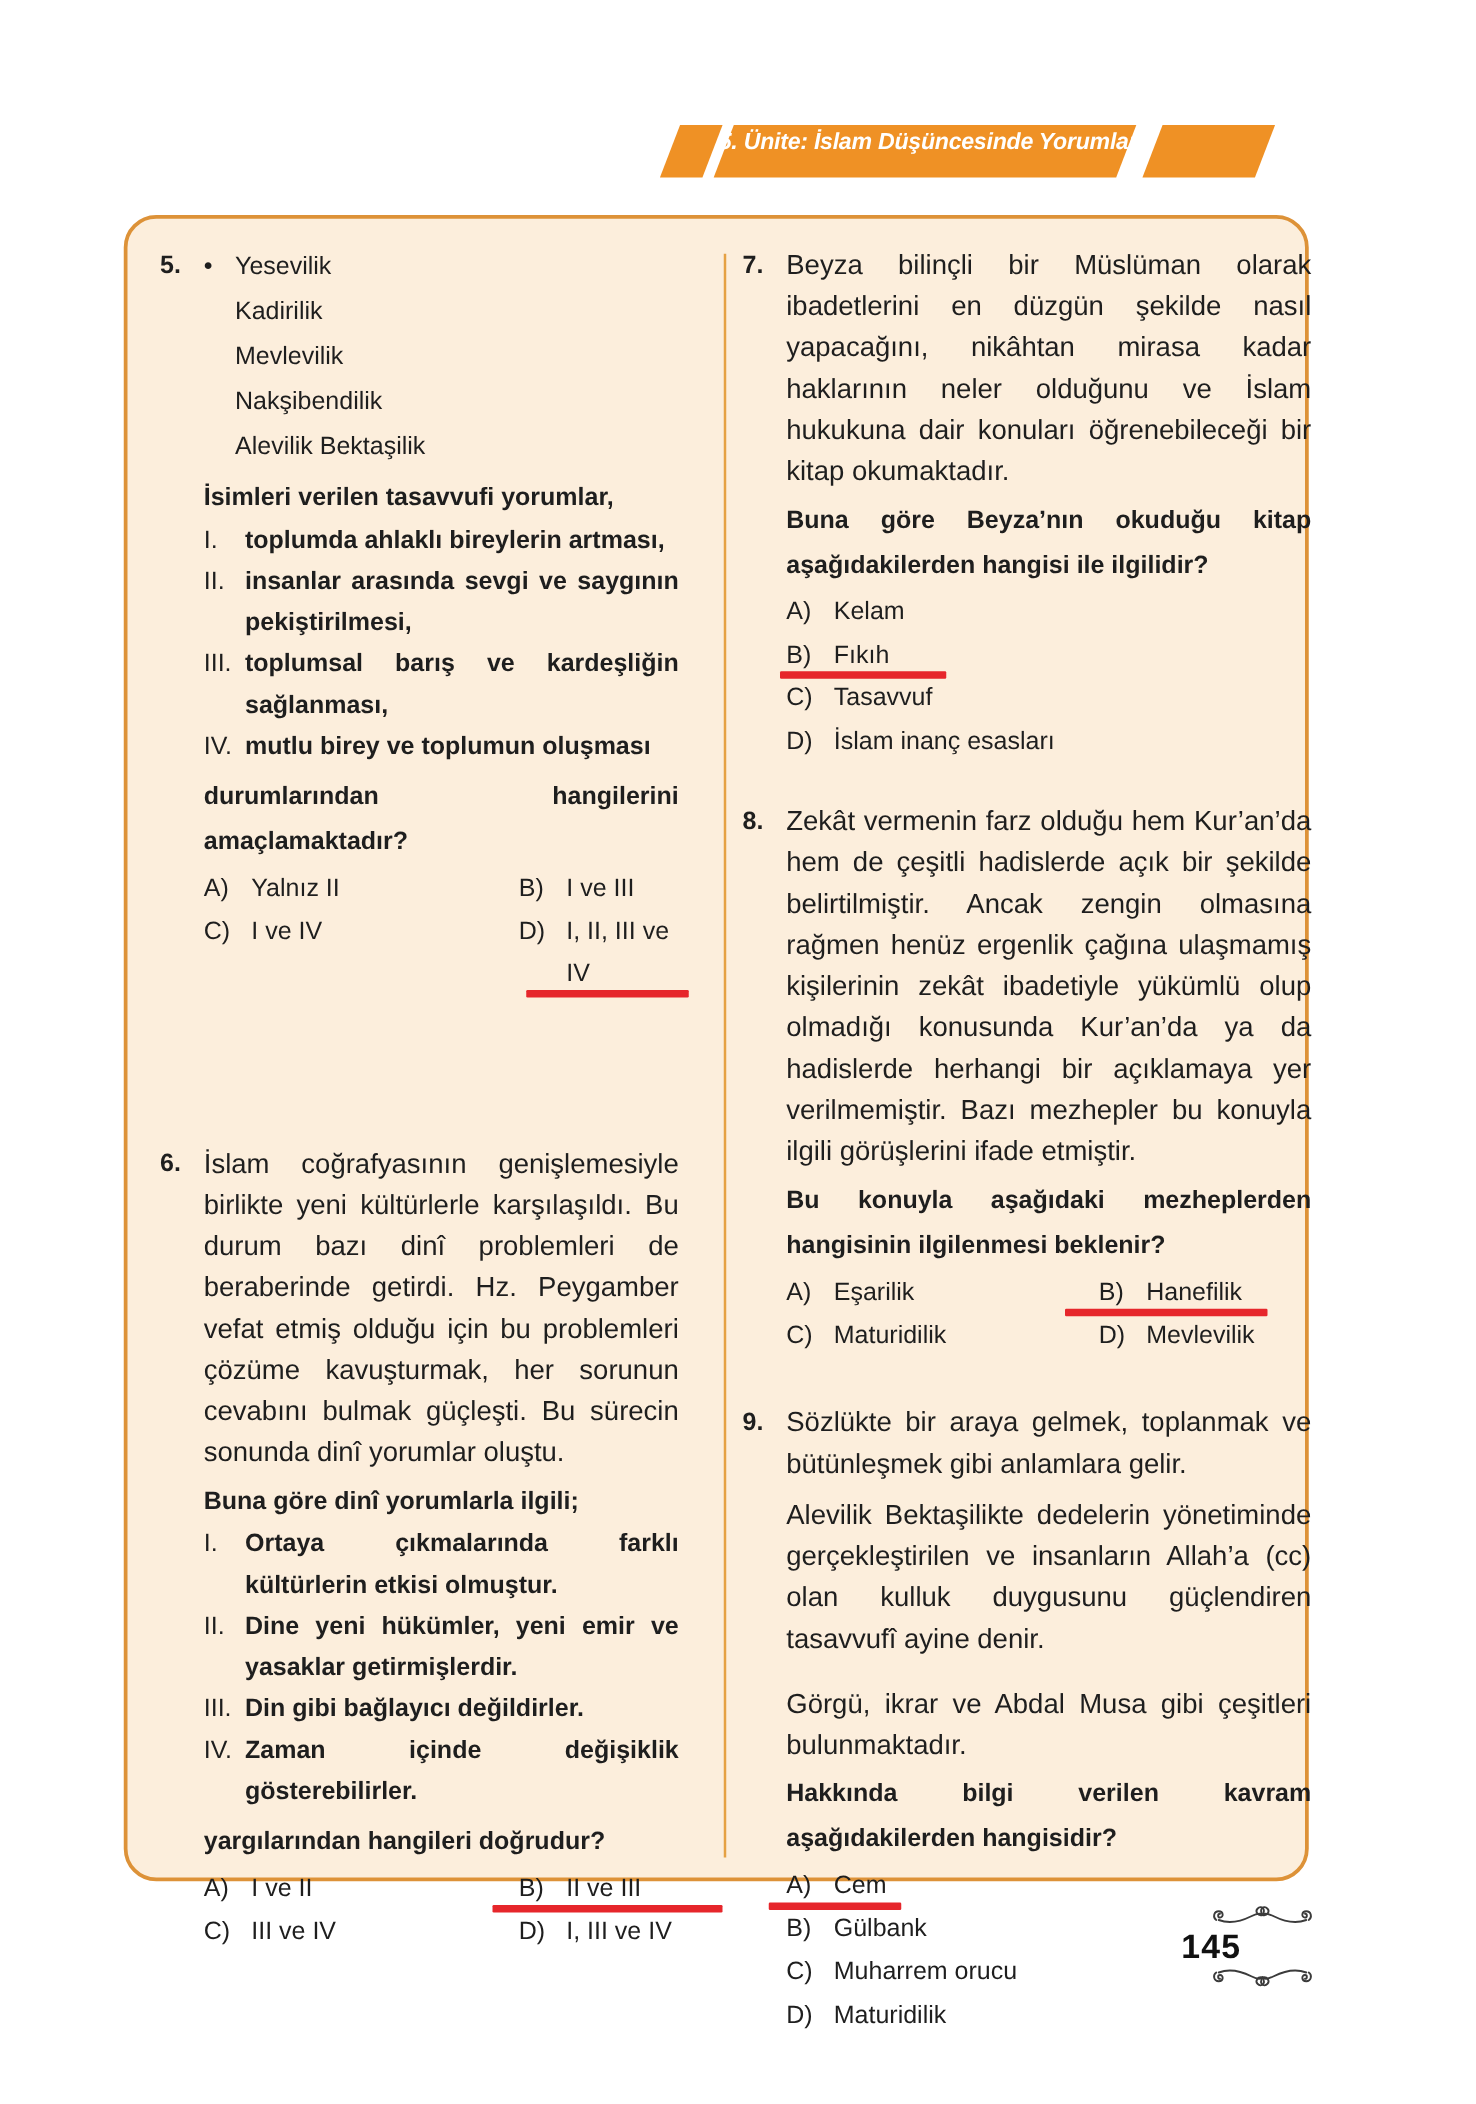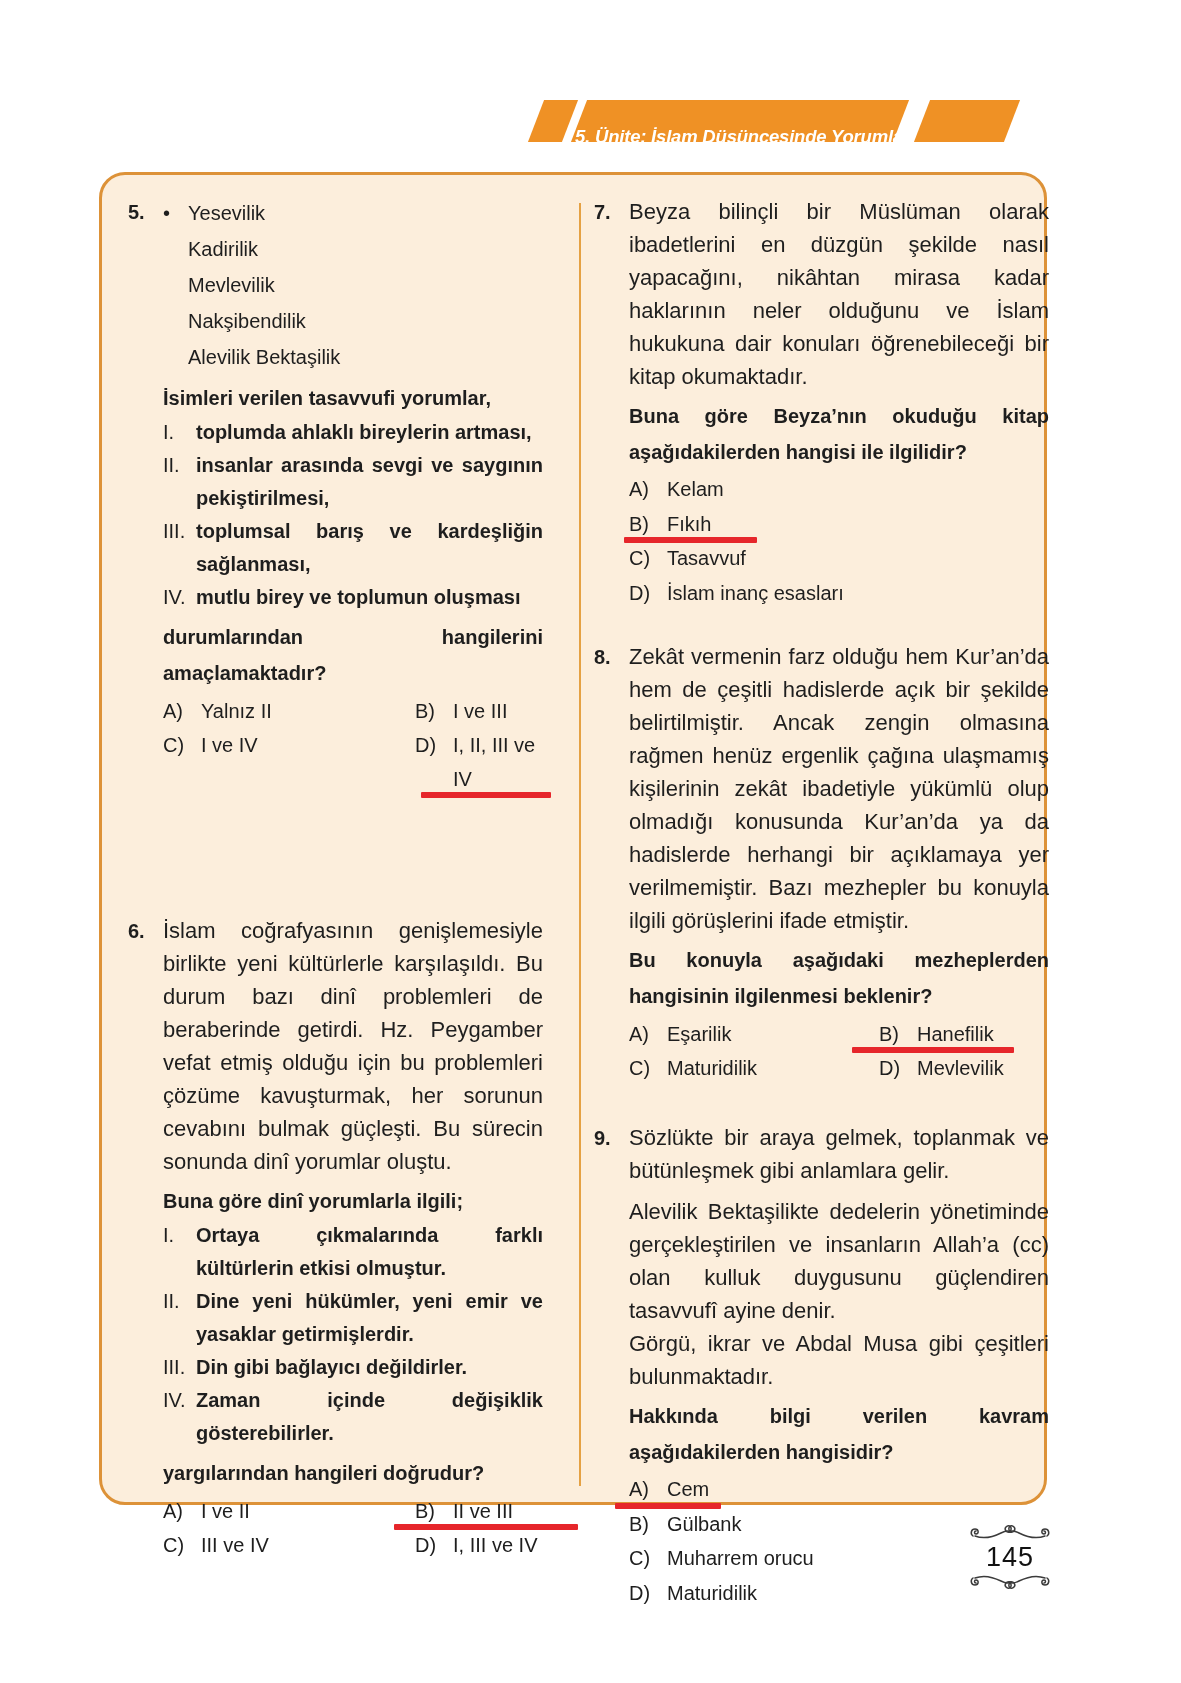--- a/index.html
+++ b/index.html
@@ -7,21 +7,21 @@
     width:1181px;height:1683px;position:relative;
     font-family:"Liberation Sans","DejaVu Sans",sans-serif;
     color:#1e1e1e;-webkit-font-smoothing:antialiased;
   }
   
   .banner-piece{position:absolute;top:100px;height:42px;background:#EF9125;transform:skewX(-21deg);}
   .bp1{left:536px;width:34px;}
   .bp2{left:579px;width:322px;}
   .bp3{left:922px;width:90px;}
   .banner-title{
-    position:absolute;left:575px;top:116px;width:330px;height:42px;line-height:42px;
+    position:absolute;left:575px;top:92px;width:330px;height:42px;line-height:42px;
     text-align:left;color:#ffffff;font-style:italic;font-weight:bold;font-size:18.5px;
     letter-spacing:-0.2px;white-space:nowrap;
   }
   
   .qbox{
     position:absolute;left:99px;top:172px;width:942px;height:1327px;
     background:#FCEEDC;border:3px solid #DD9238;border-radius:26px;
   }
   .divider{position:absolute;left:477px;top:28px;bottom:16px;width:2px;background:#E5A143;}
   .col{position:absolute;top:0;}
@@ -49,21 +49,21 @@
   .opt-list{margin-top:2px;}
   .opt-list .opt{line-height:34.5px;}
 
   .redbar{position:absolute;height:6px;background:#E6262B;border-radius:1px;bottom:-2px;}
 
   .mt-q6{margin-top:118px;}
   .mt-q8{margin-top:30px;}
   .mt-q9{margin-top:36px;}
 
   
-  .pagefoot{position:absolute;left:945px;top:1524px;width:130px;text-align:center;}
+  .pagefoot{position:absolute;left:945px;top:1524px;width:130px;font-weight:bold;}
   .pagefoot .num{font-size:27px;color:#111;line-height:30px;letter-spacing:1px;}
   .flourish{display:block;margin:0 auto;}
   .flourish.flip{transform:scaleY(-1);}
 </style>
 </head>
 <body>
 
 <div class="banner-piece bp1"></div>
 <div class="banner-piece bp2"></div>
 <div class="banner-piece bp3"></div>
@@ -238,21 +238,21 @@
           </div>
         </div>
       </div>
     </div>
 
     <div class="question mt-q9">
       <div class="qnum">9.</div>
       <div class="qbody">
         <div class="para">Sözlükte bir araya gelmek, toplanmak ve bütünleşmek gibi anlamlara gelir.</div>
         <div class="para" style="margin-top:8px;">Alevilik Bektaşilikte dedelerin yönetiminde gerçekleştirilen ve insanların Allah’a (cc) olan kulluk duygusunu güçlendiren tasavvufî ayine denir.</div>
-        <div class="para" style="margin-top:0;">Görgü, ikrar ve Abdal Musa gibi çeşitleri bulunmaktadır.</div>
+        <div class="para" style="margin-top:19px;">Görgü, ikrar ve Abdal Musa gibi çeşitleri bulunmaktadır.</div>
         <div class="stem">Hakkında bilgi verilen kavram aşağıdakilerden hangisidir?</div>
         <div class="opt-list">
           <div class="opt">
             <span class="olabel">A)</span>
             <span>Cem</span>
             <div class="redbar" style="left:-14px;width:106px;"></div>
           </div>
           <div class="opt">
             <span class="olabel">B)</span>
             <span>Gülbank</span>

